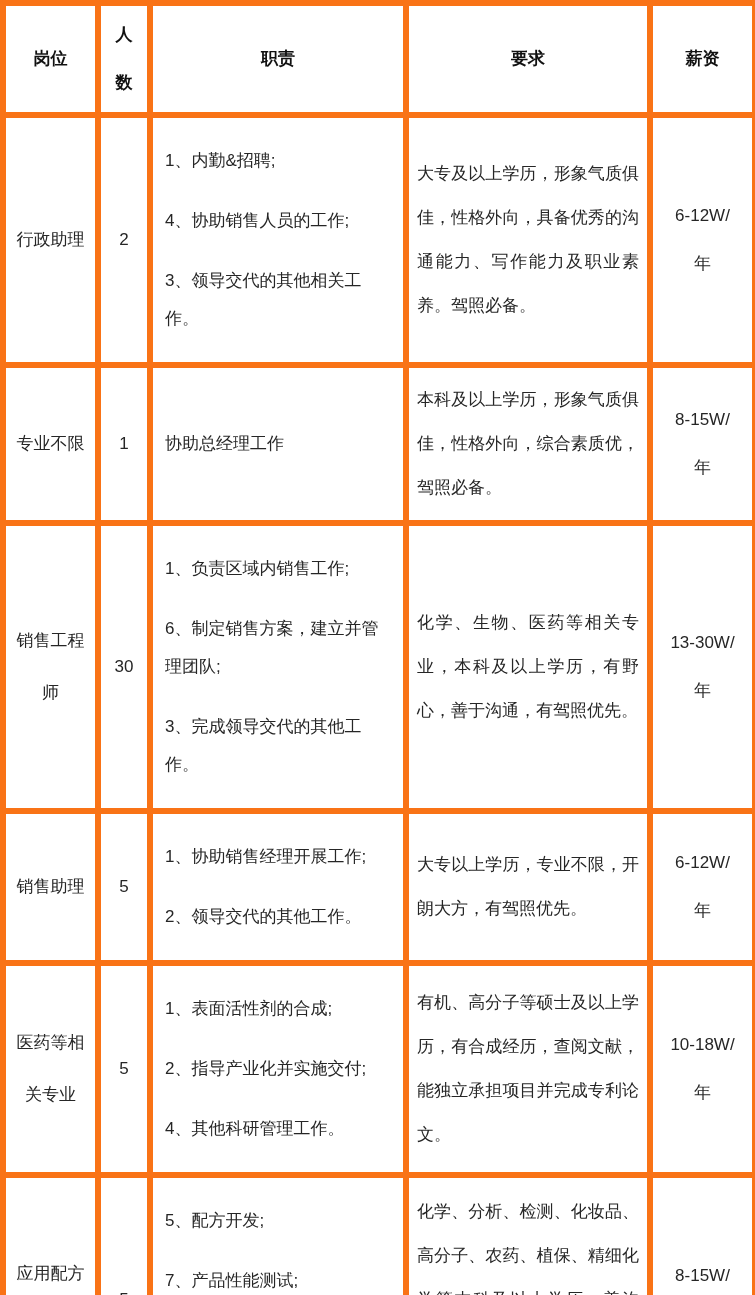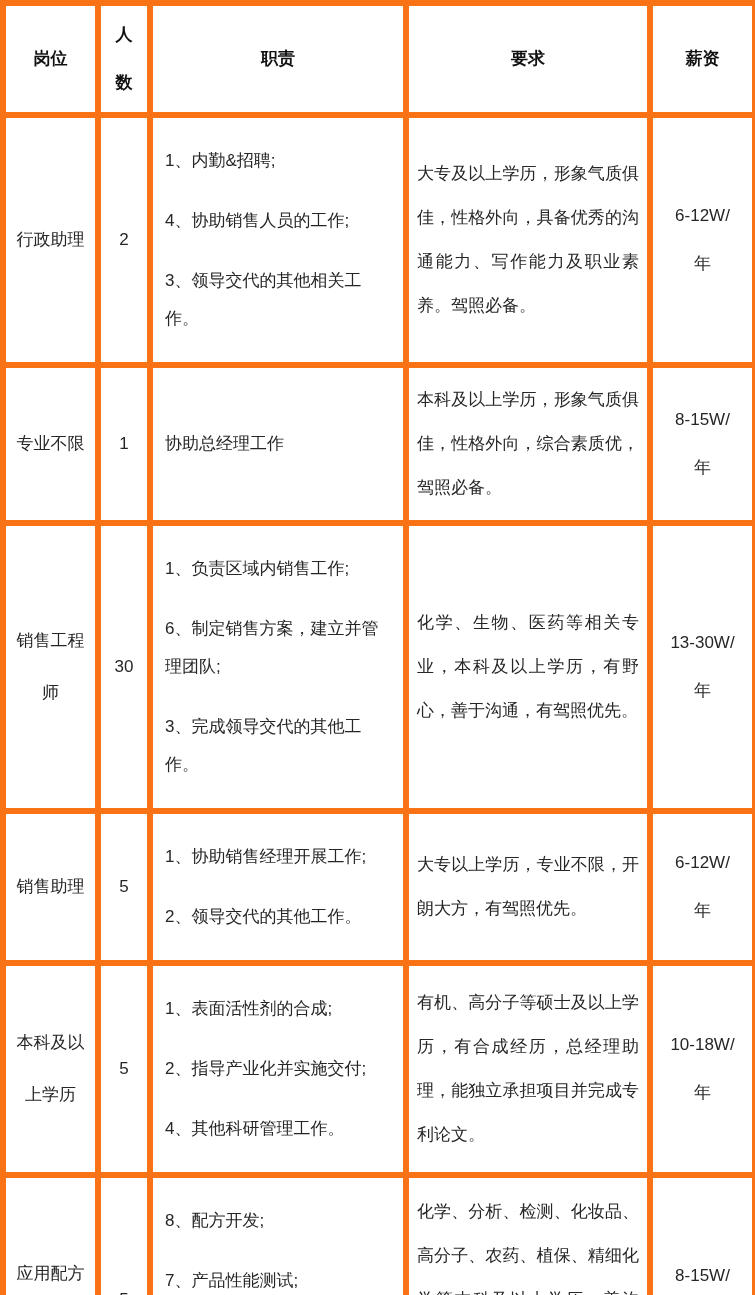--- a/index.html
+++ b/index.html
@@ -126,35 +126,35 @@
       <td class="cell-position">销售助理</td>
       <td class="cell-headcount">5</td>
       <td class="cell-duties">
           <p class="duty">1、协助销售经理开展工作;</p>
           <p class="duty">2、领导交代的其他工作。</p>
         </td>
       <td class="cell-requirements">大专以上学历，专业不限，开朗大方，有驾照优先。</td>
       <td class="cell-salary">6-12W/年</td>
     </tr>
     <tr class="row-4">
-      <td class="cell-position">本科及以上学历</td>
+      <td class="cell-position">医药等相关专业</td>
       <td class="cell-headcount">5</td>
       <td class="cell-duties">
           <p class="duty">1、表面活性剂的合成;</p>
           <p class="duty">2、指导产业化并实施交付;</p>
           <p class="duty">4、其他科研管理工作。</p>
         </td>
-      <td class="cell-requirements">有机、高分子等硕士及以上学历，有合成经历，总经理助理，能独立承担项目并完成专利论文。</td>
+      <td class="cell-requirements">有机、高分子等硕士及以上学历，有合成经历，查阅文献，能独立承担项目并完成专利论文。</td>
       <td class="cell-salary">10-18W/年</td>
     </tr>
     <tr class="row-5">
       <td class="cell-position">应用配方工程师</td>
       <td class="cell-headcount">5</td>
       <td class="cell-duties">
-          <p class="duty">8、配方开发;</p>
+          <p class="duty">5、配方开发;</p>
           <p class="duty">7、产品性能测试;</p>
           <p class="duty">3、到企业现场指导生产应用。</p>
         </td>
       <td class="cell-requirements">化学、分析、检测、化妆品、高分子、农药、植保、精细化学等本科及以上学历。善沟通，会查阅文献，等独立完成专利、论文撰写。</td>
       <td class="cell-salary">8-15W/年</td>
     </tr>
   </tbody>
 </table>
 
 </body></html>

